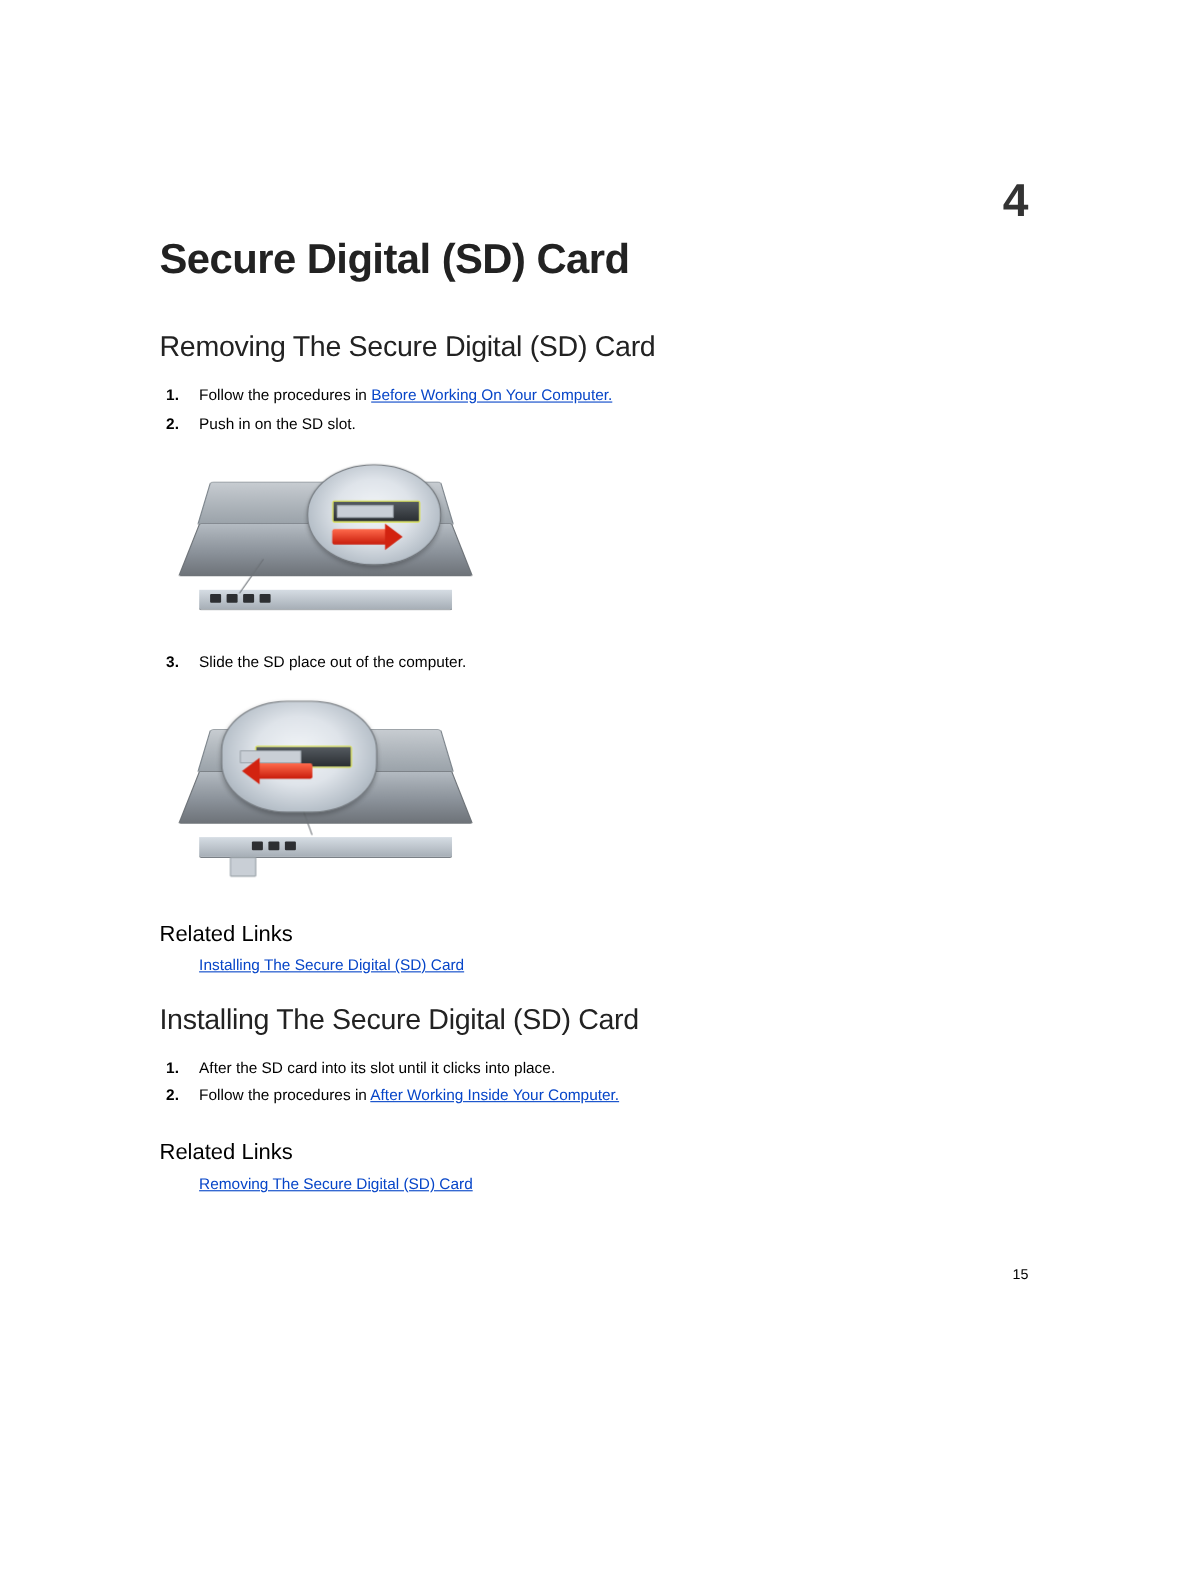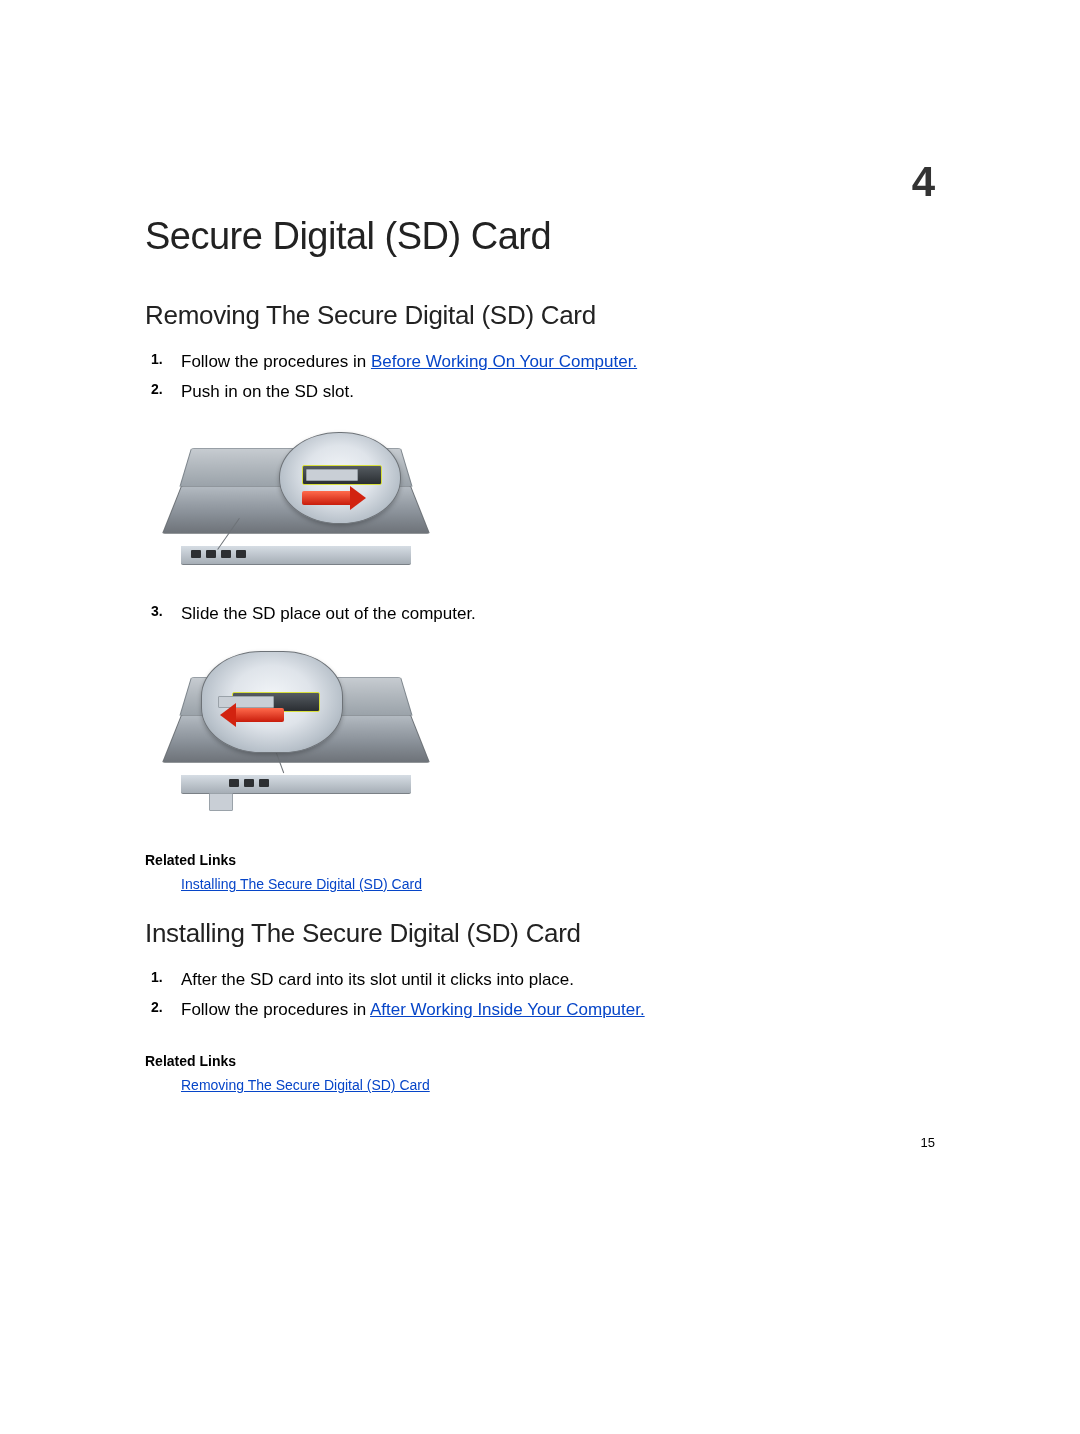--- a/index.html
+++ b/index.html
@@ -22,21 +22,21 @@
       position: absolute;
       top: 158px;
       right: 145px;
       font-size: 42px;
       font-weight: bold;
       color: #333;
       font-family: Arial, Helvetica, sans-serif;
     }
     .chapter-title {
       font-size: 38px;
-      font-weight: normal;
+      font-weight: bold;
       color: #222;
       margin: 55px 0 0 0;
       font-family: Arial, Helvetica, sans-serif;
       letter-spacing: -0.5px;
     }
     .section-title {
       font-size: 26px;
       font-weight: normal;
       color: #222;
       margin: 42px 0 18px 0;
@@ -47,21 +47,21 @@
     ol.steps {
       padding-left: 0;
       margin: 0 0 8px 0;
       list-style: none;
       counter-reset: step;
     }
     ol.steps > li {
       counter-increment: step;
       padding-left: 36px;
       position: relative;
-      font-size: 17px;
+      font-size: 14px;
       line-height: 1.55;
       color: #000;
       margin-bottom: 4px;
     }
     ol.steps > li::before {
       content: counter(step) ".";
       position: absolute;
       left: 6px;
       top: 0;
       font-weight: bold;
@@ -182,37 +182,37 @@
       transform: rotate(35deg);
       transform-origin: top left;
     }
     .lead.v2 { left:92px; top:98px; height:30px; transform:rotate(-20deg); }
     .sd-below {
       position:absolute; left:28px; top:146px; width:22px; height:16px;
       background:#c9cfd6; border:1px solid #9aa2a9; border-radius:1px;
     }
 
     .related-title {
-      font-size: 14px;
-      font-weight: bold;
+      font-size: 20px;
+      font-weight: normal;
       margin: 30px 0 6px 0;
     }
     .related-list {
       padding: 0 0 0 36px;
       margin: 0;
       list-style: none;
     }
     .related-list li {
       font-size: 14px;
       line-height: 1.55;
     }
     .page-number {
       position: absolute;
       right: 145px;
-      bottom: 284px;
+      bottom: 268px;
       font-size: 13px;
     }
   </style>
 </head>
 <body>
 
 <div class="page">
   <div class="chapter-number">4</div>
   <h1 class="chapter-title">Secure Digital (SD) Card</h1>
 

